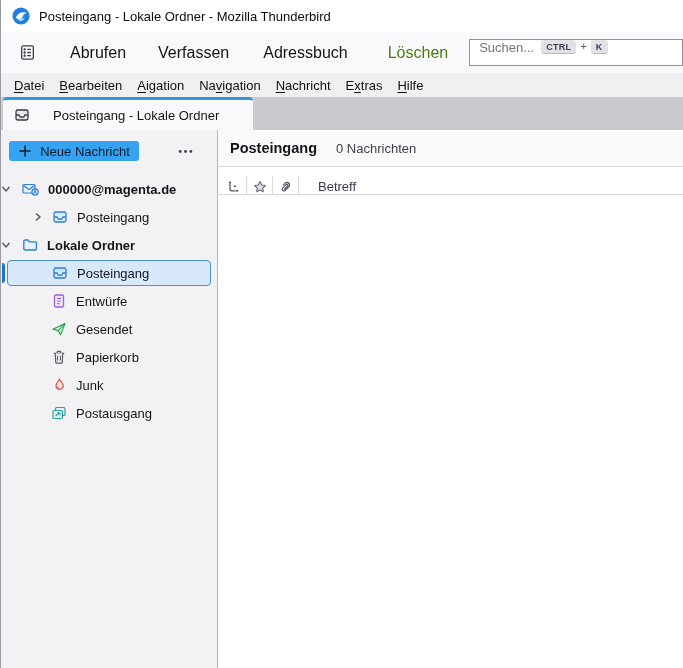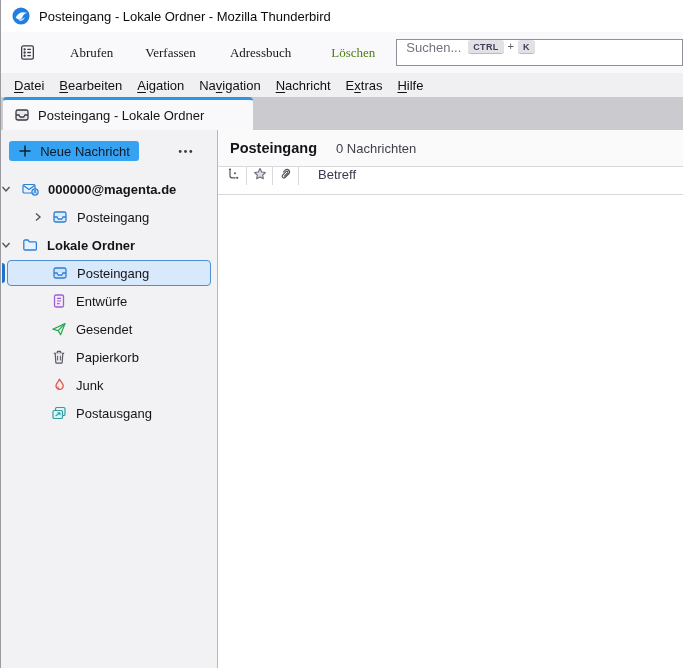--- a/index.html
+++ b/index.html
@@ -9,21 +9,21 @@
             border-left:1px solid #9a9aa0; }
 
   
   .titlebar { height:32px; background:#ffffff; display:flex; align-items:center; padding-left:11px; }
   .titlebar .app-logo { width:18px; height:18px; margin-right:9px; flex:0 0 auto; }
   .titlebar .title-text { font-size:13px; color:#0c0c0d; }
 
   
   .toolbar { height:41px; background:#f9f9fb; display:flex; align-items:center; }
   .tb-spaces { margin-left:13px; width:26px; height:26px; display:flex; align-items:center; justify-content:center; border-radius:3px; cursor:pointer; }
-  .tb-btn { border:none; background:transparent; font-family:Liberation Serif, serif; font-size:13px; color:#15141a; padding:6px 4px; cursor:pointer; }
+  .tb-btn { border:none; background:transparent; font-family:Liberation Sans, sans-serif; font-size:16px; color:#15141a; padding:6px 4px; cursor:pointer; }
   .tb-btn.b-abrufen { margin-left:26px; }
   .tb-btn.b-verfassen { margin-left:24px; }
   .tb-btn.b-adressbuch { margin-left:26px; }
   .tb-btn.b-loeschen { margin-left:32px; color:#4d7c0f; cursor:default; }
   .searchbox { margin-left:17px; flex:1; height:27px; background:#ffffff; border:1px solid #8f8f9d;
                border-radius:0; display:flex; align-items:flex-start; padding-left:9px; }
   .searchbox input { border:none; outline:none; background:transparent; font-family:inherit;
                      font-size:13px; color:#15141a; width:62px; }
   .searchbox input::placeholder { color:#73737f; opacity:1; }
   .kbd { background:#e1e1e6; border-radius:3px; border-bottom:1px solid #b9b9c2; color:#3d3d55;
@@ -32,21 +32,21 @@
 
   
   .menubar { height:24px; background:#f0f0f2; display:flex; align-items:center; font-size:13px; padding-left:7px; }
   .menu-item { padding:3px 6px; cursor:pointer; color:#101013; margin-right:3px; }
   .menu-item .key { text-decoration:underline; text-underline-offset:2px; }
 
   
   .tabstrip { height:33px; background:#cbcbcf; display:flex; align-items:stretch; }
   .tab { width:250px; margin-left:2px; background:#f9f9fb; border-top:3px solid #2a96e5;
          border-radius:4px 4px 0 0; display:flex; align-items:center; padding-left:11px; cursor:pointer; }
-  .tab .tab-label { font-size:13px; margin-left:8px; color:#15141a; white-space:nowrap; }
+  .tab .tab-label { font-size:13px; margin-left:23px; color:#15141a; white-space:nowrap; }
 
   
   .bodyarea { display:flex; height:538px; }
   .sidebar { width:217px; background:#f2f2f4; border-right:1px solid #b7b7bc; position:relative; }
   .sb-toprow { display:flex; align-items:center; padding:11px 10px 0 8px; }
   .btn-new { height:20px; width:130px; background:#36a3f2; border:none; border-radius:3px; cursor:pointer;
              display:flex; align-items:center; justify-content:center; font-family:inherit;
              font-size:13px; color:#0f1a26; }
   .btn-new .plus { margin-right:8px; display:flex; }
   .btn-more { margin-left:auto; margin-right:8px; border:none; background:transparent; cursor:pointer;
@@ -66,21 +66,21 @@
                        border-radius:4px; padding-left:44px; }
   .sel-indicator { position:absolute; left:-6px; top:2px; width:3px; height:20px; background:#1a73cd;
                    border-radius:0 3px 3px 0; }
 
   
   .main { flex:1; background:#ffffff; display:flex; flex-direction:column; }
   .main-header { height:37px; background:#fafafa; border-bottom:1px solid #d9d9dc;
                  display:flex; align-items:center; }
   .main-header .folder-title { font-size:14.5px; font-weight:bold; margin-left:12px; color:#15141a; }
   .main-header .msg-count { font-size:13px; margin-left:19px; color:#3f3f49; }
-  .col-header { height:28px; border-bottom:1px solid #d9d9dc; display:flex; align-items:flex-start; background:#fff; }
+  .col-header { height:28px; border-bottom:1px solid #d9d9dc; display:flex; align-items:flex-end; background:#fff; }
   .col-cell { width:25px; display:flex; align-items:center; justify-content:center; cursor:pointer; }
   .col-cell:first-child { margin-left:3px; }
   .col-sep { width:1px; height:18px; background:#d8d8dd; }
   .col-subject { font-size:13px; color:#3a3a4e; margin-left:19px; cursor:pointer; }
   .msg-list { flex:1; background:#fff; }
 
   svg { display:block; }
 </style>
 </head>
 <body>

